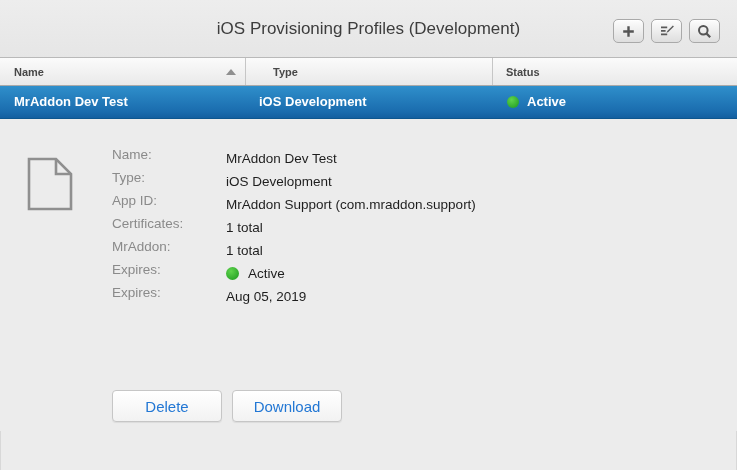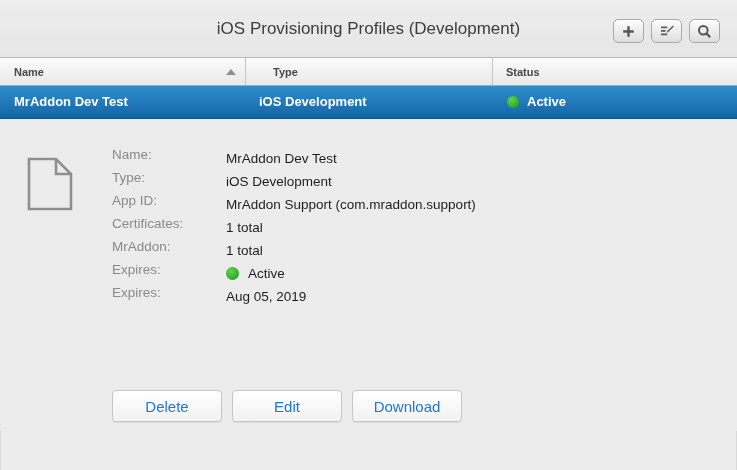--- a/index.html
+++ b/index.html
@@ -183,18 +183,17 @@
         </span>
       </div>
       <div class="frow">
         <span class="flabel">Expires:</span>
         <span class="fvalue">Aug 05, 2019</span>
       </div>
     </div>
 
     <div class="actions">
       <button class="abtn">Delete</button>
-      <button class="abtn">Edit</button>
       <button class="abtn">Download</button>
     </div>
   </div>
 
 </div>
 
 </body></html>

